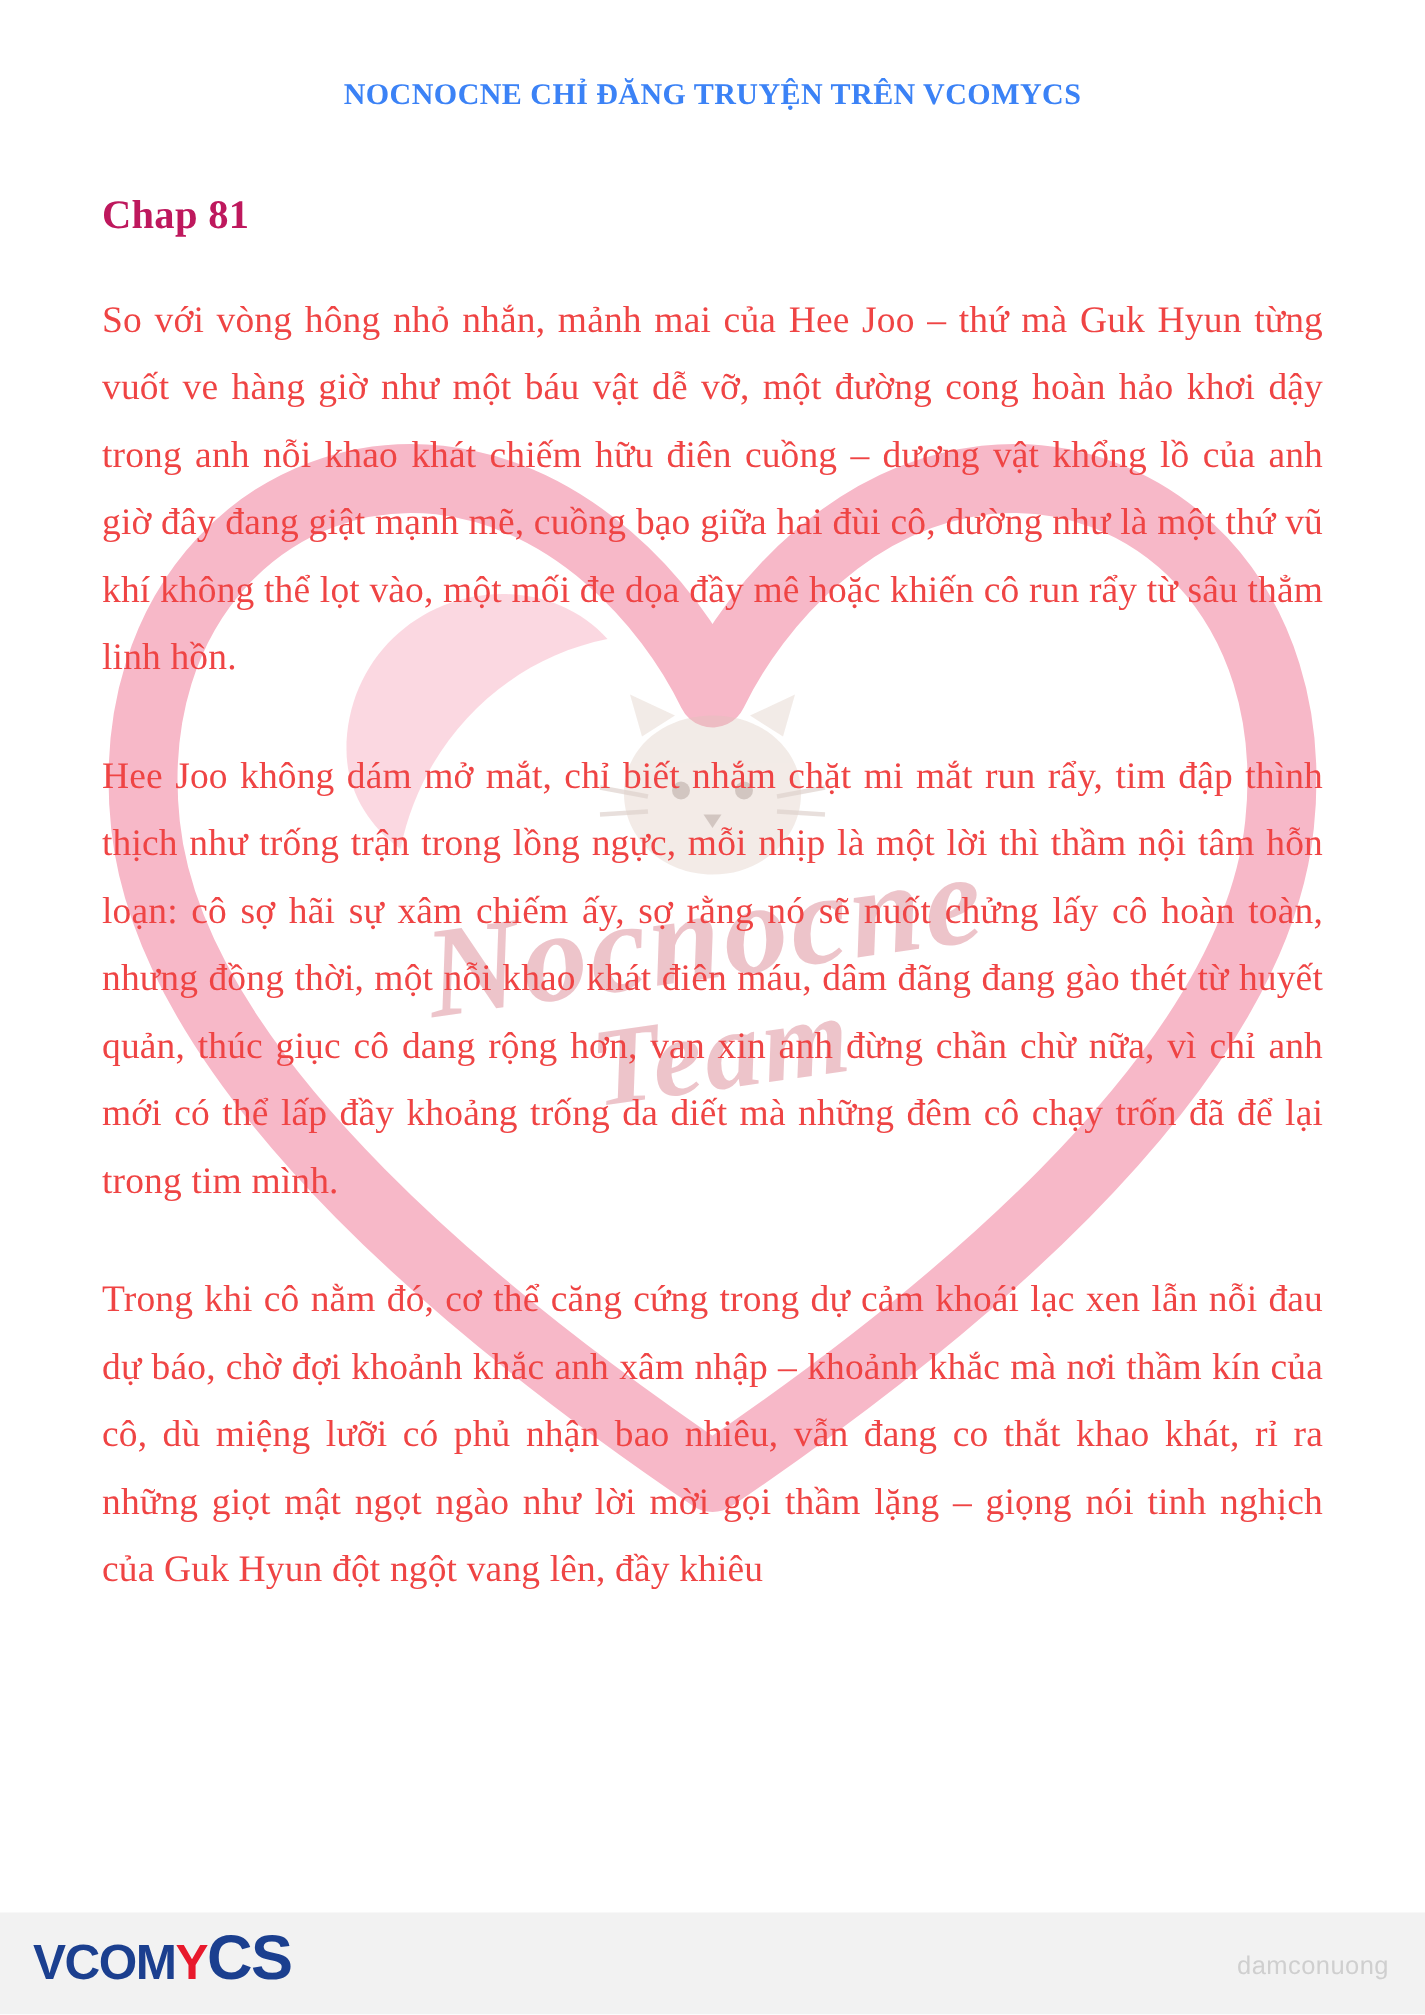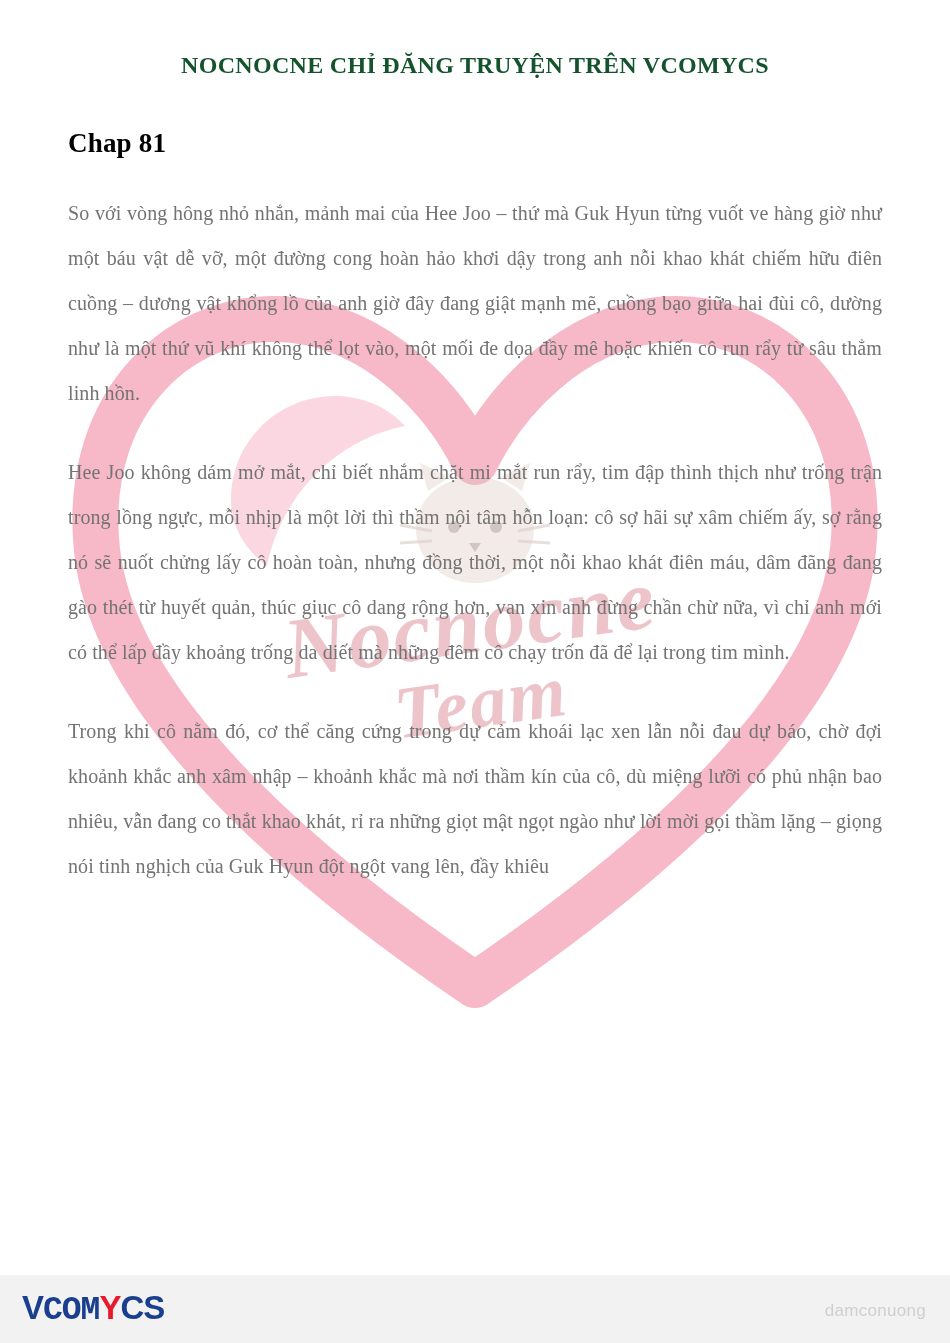--- a/index.html
+++ b/index.html
@@ -69,46 +69,46 @@
     position: absolute;
     top: 52px;
     left: 0;
     width: 950px;
     text-align: center;
     z-index: 3;
   }
   .top-banner .banner-text {
     font-family: "Liberation Serif", serif;
     font-weight: bold;
-    font-size: 24px;
-    color: #14532d;
+    font-size: 20px;
+    color: #3b82f6;
     letter-spacing: 0.3px;
   }
 
   
   .content {
     position: absolute;
     left: 68px;
     top: 128px;
     width: 814px;
     z-index: 2;
   }
   .chapter-title {
     font-family: "Liberation Serif", serif;
     font-weight: bold;
     font-size: 27px;
-    color: #000000;
+    color: #be185d;
     margin: 0 0 32px 0;
     letter-spacing: 0.2px;
   }
   .para {
     font-family: "Liberation Serif", serif;
-    font-size: 20px;
+    font-size: 25px;
     line-height: 45px;
-    color: #737373;
+    color: #ef4444;
     margin: 0 0 34px 0;
     text-align: justify;
     text-justify: inter-word;
     letter-spacing: 0.1px;
   }
   .para:last-child { margin-bottom: 0; margin-top: 24px; }
 
   
   .footer-bar {
     position: absolute;
@@ -128,37 +128,37 @@
     z-index: 5;
   }
   .footer-logo .lg-v {
     font-family: "Liberation Sans", sans-serif;
     font-weight: bold;
     font-size: 33px;
     color: #1b3f8f;
     letter-spacing: -1px;
   }
   .footer-logo .lg-com {
-    font-family: Liberation Mono, monospace;
+    font-family: Liberation Sans, sans-serif;
     font-weight: bold;
     font-size: 33px;
     color: #1b3f8f;
     letter-spacing: -1px;
   }
   .footer-logo .lg-y {
     font-family: "Liberation Sans", sans-serif;
     font-weight: bold;
     font-size: 33px;
     color: #e8192c;
     letter-spacing: -1px;
   }
   .footer-logo .lg-cs {
     font-family: "Liberation Sans", sans-serif;
     font-weight: bold;
-    font-size: 33px;
+    font-size: 42px;
     color: #1b3f8f;
     letter-spacing: -1px;
   }
   .footer-right {
     position: absolute;
     right: 24px;
     bottom: 22px;
     font-family: "Liberation Sans", sans-serif;
     font-size: 17px;
     color: #cfcfcf;

